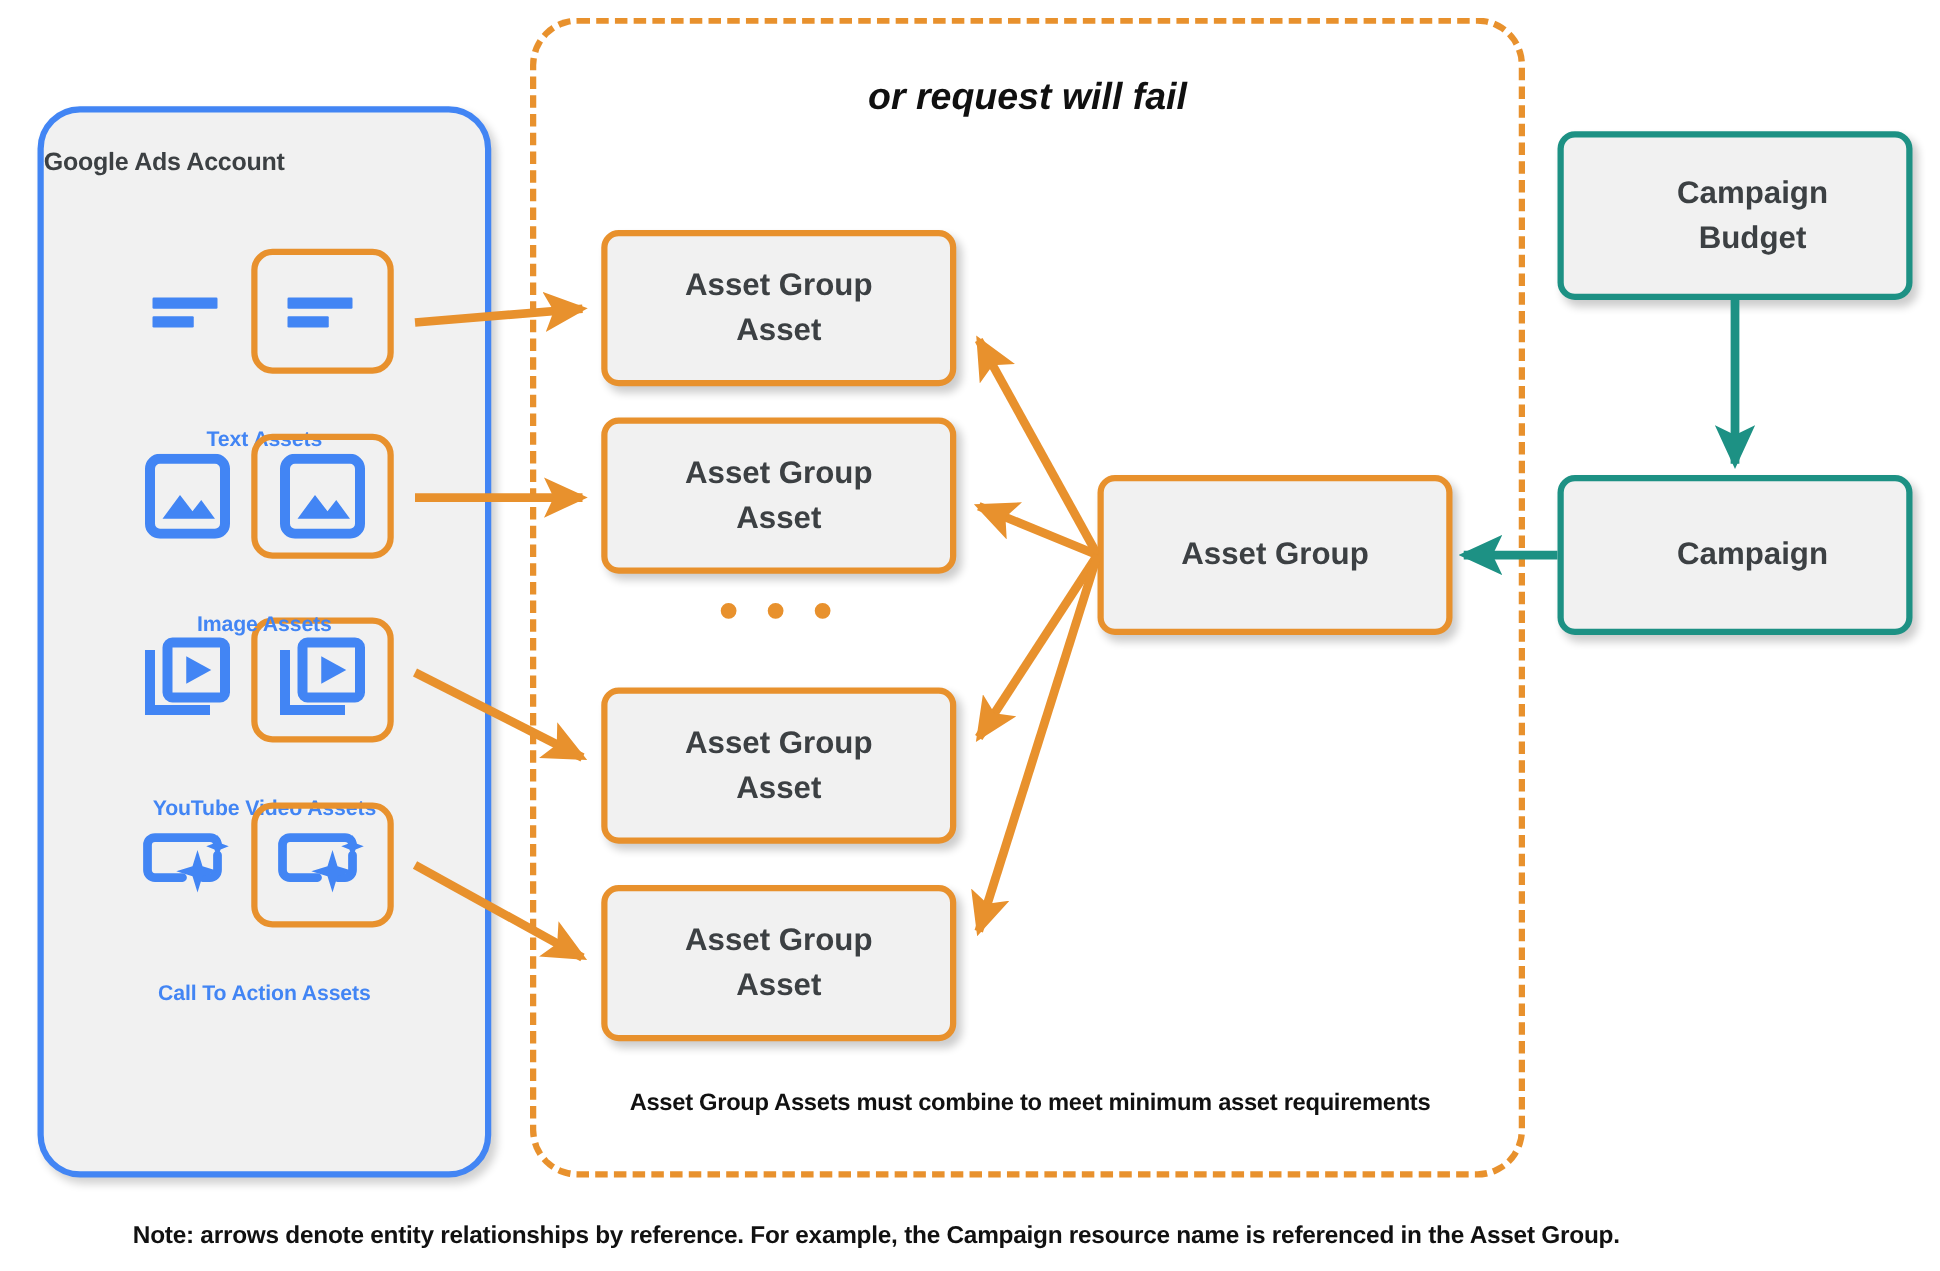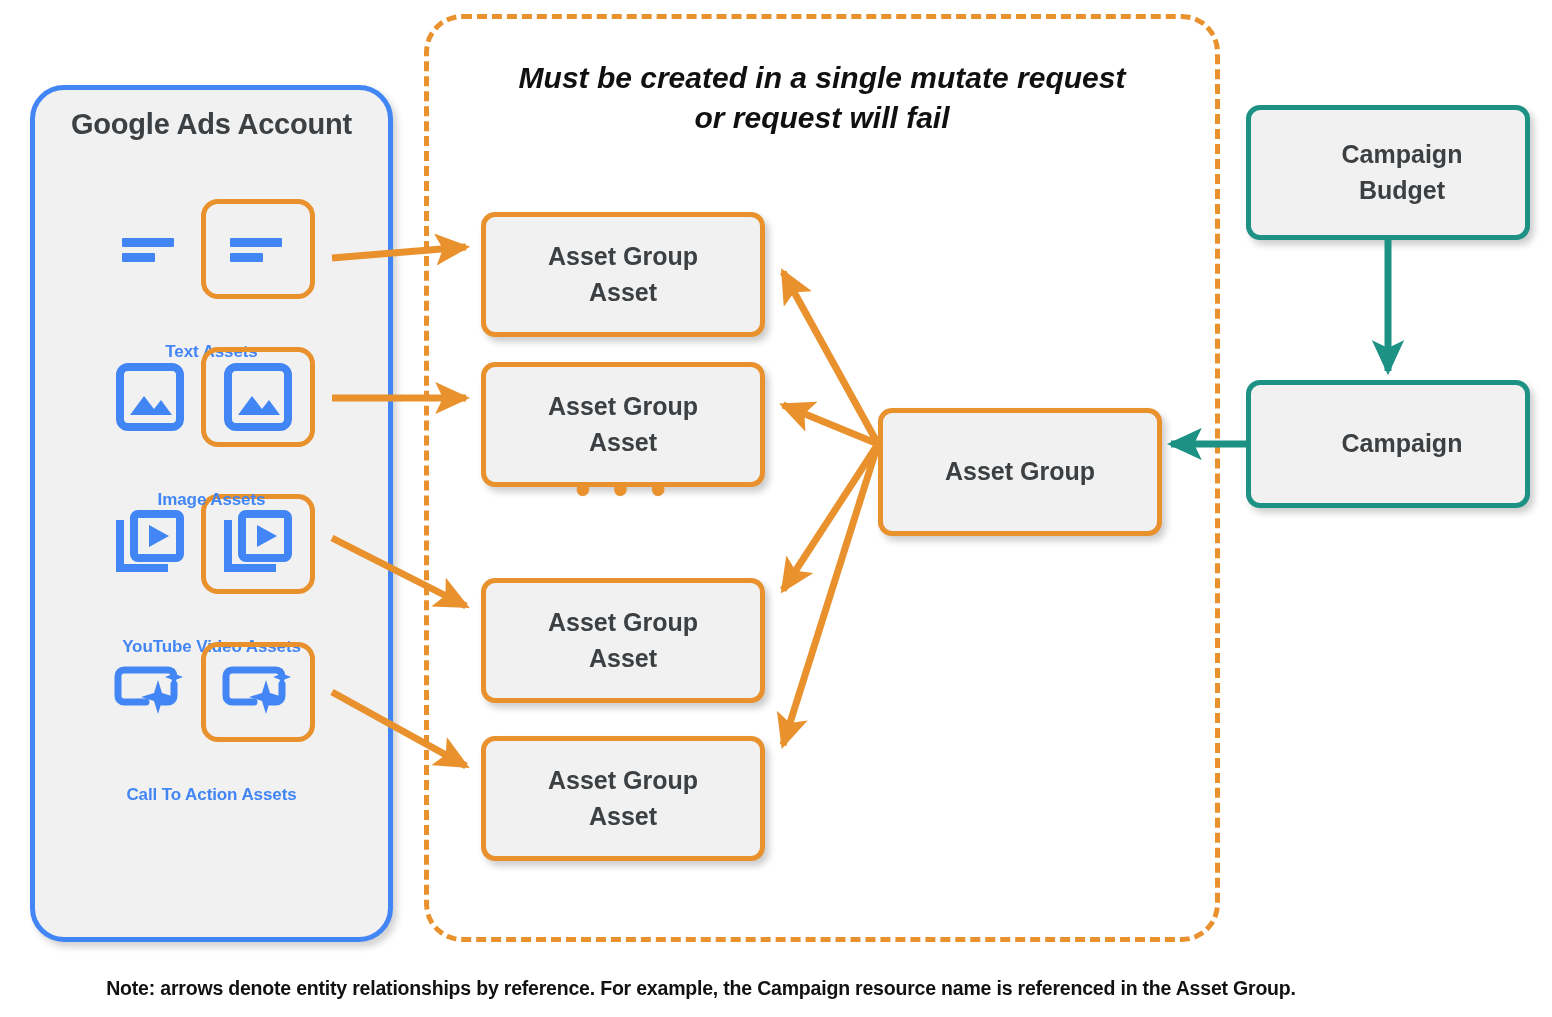--- a/index.html
+++ b/index.html
@@ -22,24 +22,24 @@
     position: absolute;
     left: 30px; top: 85px;
     width: 363px; height: 857px;
     background: #f1f1f1;
     border: 5px solid #4285f4;
     border-radius: 34px;
     box-shadow: 4px 5px 7px rgba(0,0,0,0.18);
   }
   .library-title {
     position: absolute;
-    left: 0; top: 16px;
+    left: 0; top: 28px;
     width: 100%;
-    text-align: center;
-    font-size: 29px;
+    text-align: left;
+    font-size: 20px;
     font-weight: 700;
     line-height: 1.26;
     color: #3c4043;
     letter-spacing: -0.2px;
   }
 
   .asset-row {
     position: absolute;
     left: 0;
     width: 100%;
@@ -117,21 +117,21 @@
     display: flex;
     align-items: center;
     justify-content: center;
     text-align: center;
     font-size: 25px;
     font-weight: 700;
     line-height: 1.42;
     color: #3c4043;
     box-shadow: 4px 5px 7px rgba(0,0,0,0.2);
   }
-  .node.orange { border: 5px solid #e8912d; margin-top: 28px; }
+  .node.orange { border: 5px solid #e8912d; }
   .node.teal   { border: 5px solid #1d9184; padding-left: 28px; }
 
   .aga1 { left: 481px; top: 184px; width: 284px; height: 125px; }
   .aga2 { left: 481px; top: 334px; width: 284px; height: 125px; }
   .aga3 { left: 481px; top: 550px; width: 284px; height: 125px; }
   .aga4 { left: 481px; top: 708px; width: 284px; height: 125px; }
 
   .ellipsis {
     position: absolute;
     left: 481px; top: 476px;
@@ -255,21 +255,20 @@
         </div>
       </div>
       <div class="asset-caption">Call To Action Assets</div>
     </div>
 
   </div>
 
   <div class="mutate-box"></div>
 
   <div class="mutate-title" style="position:absolute;left:454px;top:58px;width:736px;">
-    <div>Must be created in a single mutate request</div>
     <div>or request will fail</div>
   </div>
 
   <div class="node orange aga1">
     <div>
       <div>Asset Group</div>
       <div>Asset</div>
     </div>
   </div>
   <div class="node orange aga2">
@@ -287,20 +286,21 @@
       <div>Asset</div>
     </div>
   </div>
   <div class="node orange aga4">
     <div>
       <div>Asset Group</div>
       <div>Asset</div>
     </div>
   </div>
 
+  <div class="mutate-footnote" style="position:absolute;left:444px;top:872px;width:760px;">Asset Group Assets must combine to meet minimum asset requirements</div>
 
   <div class="node orange asset-group-node">
     <span>Asset Group</span>
   </div>
 
   <div class="node teal campaign-budget-node">
     <div>
       <div>Campaign</div>
       <div>Budget</div>
     </div>

